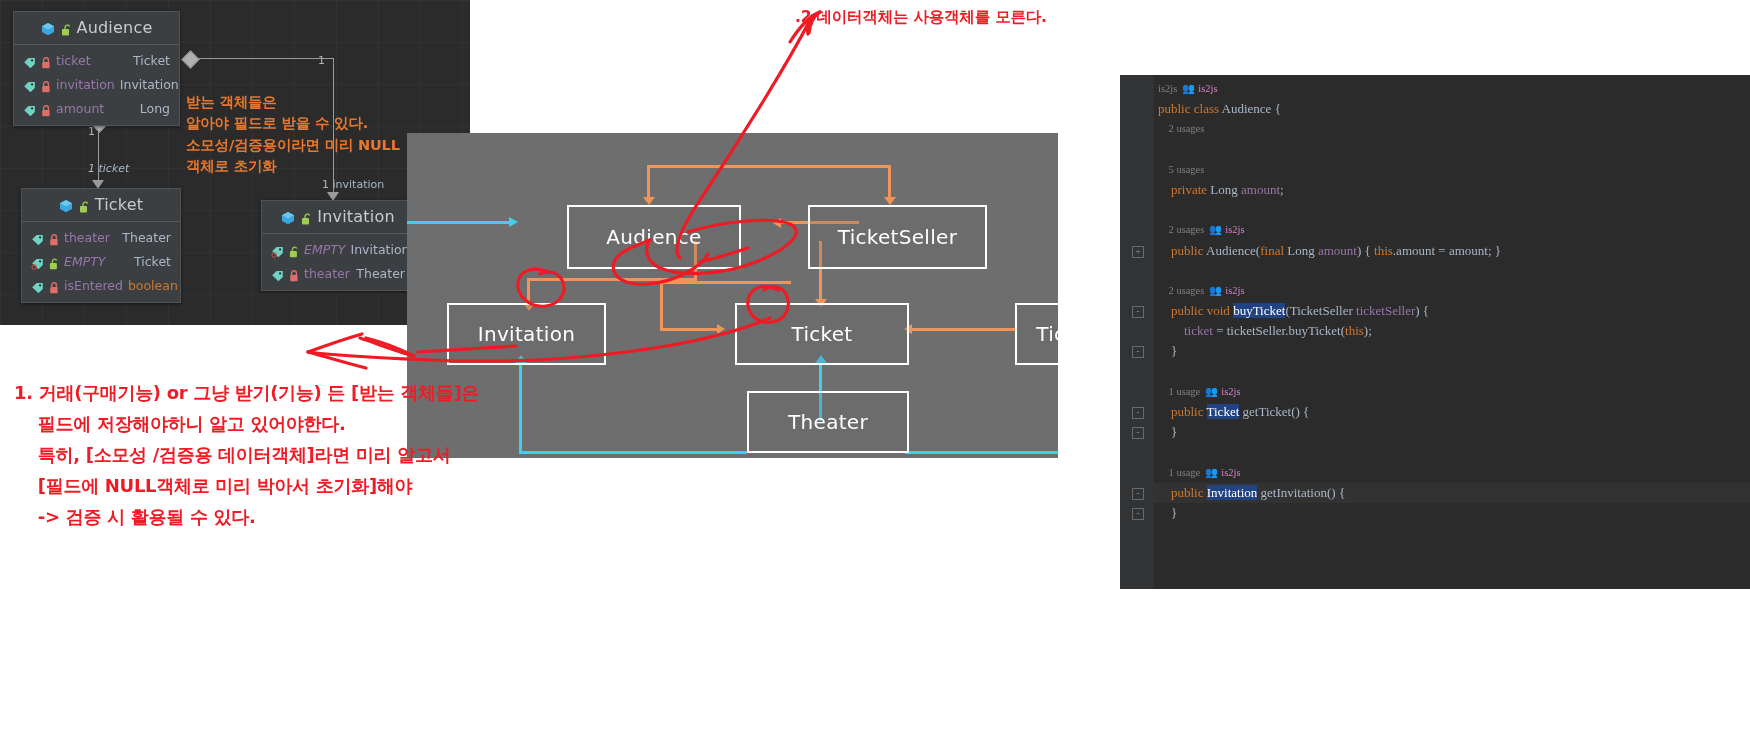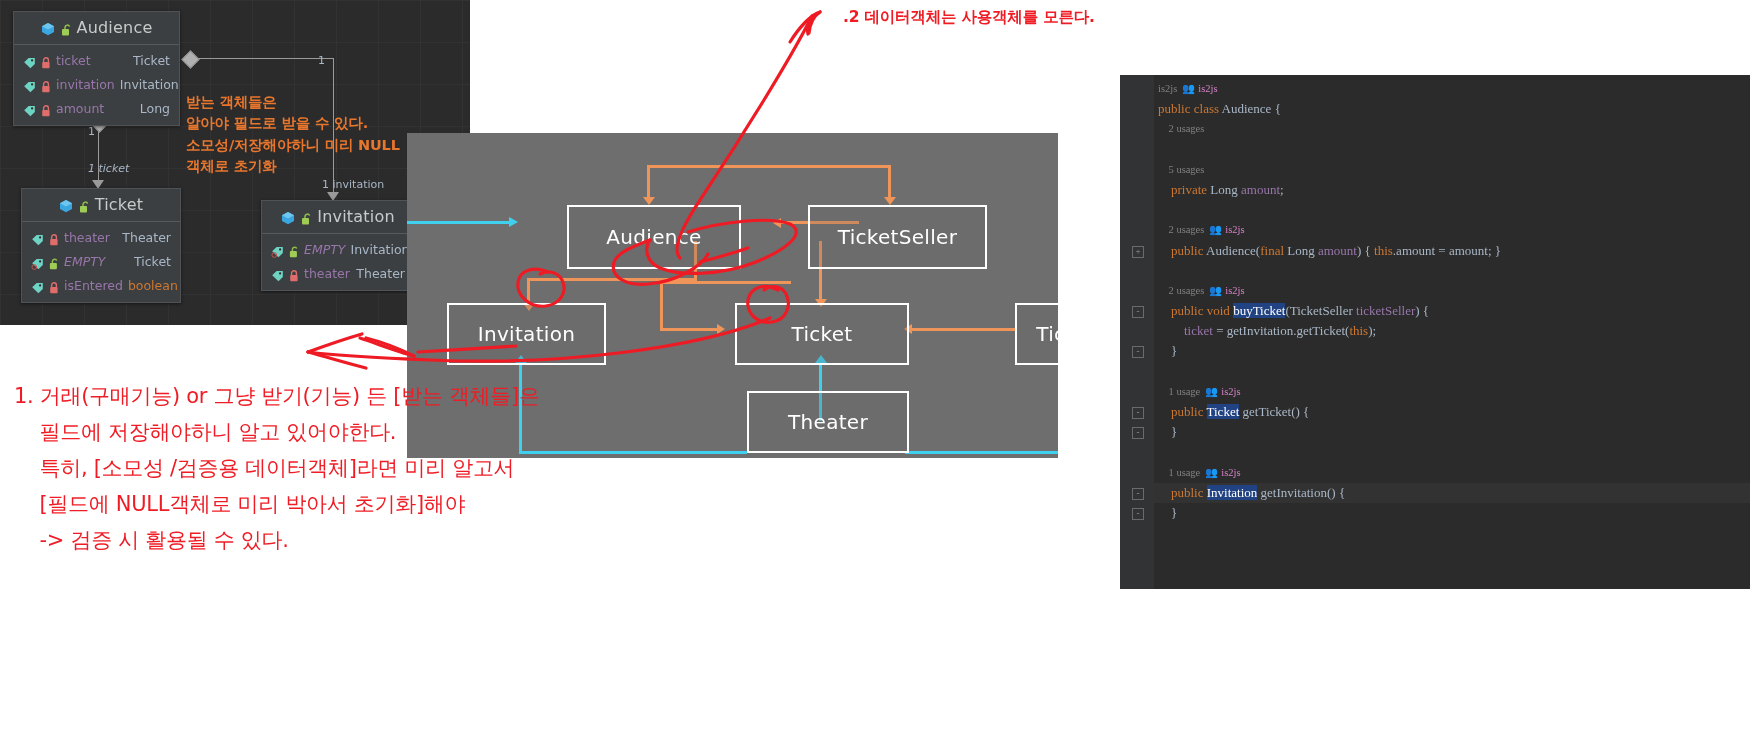--- a/index.html
+++ b/index.html
@@ -49,25 +49,25 @@
   .vbox{position:absolute;border:2px solid #ffffff;display:flex;
     align-items:center;justify-content:center;color:#fff;font-size:20px;
     letter-spacing:.3px;background:rgba(105,105,105,.25);}
   .oline{position:absolute;background:#f0955a;}
   .cline{position:absolute;background:#3fd0f0;}
 
   
   #ink{position:absolute;left:0;top:0;width:1750px;height:740px;
     pointer-events:none;}
 
-  #red-top{position:absolute;left:843px;top:7px;color:#ef1c25;
+  #red-top{position:absolute;left:795px;top:7px;color:#ef1c25;
     font-size:15.5px;font-weight:bold;white-space:nowrap;letter-spacing:-.2px;}
 
   #red-note{position:absolute;left:14px;top:378px;color:#ef1c25;
-    font-size:21px;font-weight:normal;line-height:1.72;white-space:pre;
+    font-size:18px;font-weight:bold;line-height:1.72;white-space:pre;
     letter-spacing:-.3px;}
 
   
   #ide{position:absolute;left:1120px;top:75px;width:681px;height:514px;
     background:#2b2b2b;font-family:Liberation Serif, serif;
     font-size:13px;overflow:hidden;}
   #ide-gutter{position:absolute;left:0;top:0;width:34px;height:553px;background:#313335;}
   #ide-code{position:absolute;left:34px;top:0;right:0;padding:4px 0 0 0;}
   .cl{height:20.2px;line-height:20.2px;white-space:pre;padding-left:4px;}
   .hint{color:#808080;font-size:10.5px;height:20.2px;line-height:20.2px;
@@ -293,21 +293,21 @@
         </span>
         <span class="uml-name">theater</span>
         <span class="uml-type">Theater</span>
       </div>
     </div>
   </div>
 </div>
 
 <div id="orange-note">받는 객체들은
 알아야 필드로 받을 수 있다.
-소모성/저장해야하니 미리 NULL
+소모성/검증용이라면 미리 NULL
 객체로 초기화</div>
 
 <div id="video">
   <div id="video-inner">
 
     <div class="oline" style="left:240px;top:32px;width:244px;height:3px;"></div>
     <div class="oline" style="left:240px;top:32px;width:3px;height:36px;"></div>
     <div class="oline" style="left:481px;top:32px;width:3px;height:36px;"></div>
     <div style="position:absolute;left:236px;top:64px;width:0;height:0;border-left:6px solid transparent;border-right:6px solid transparent;border-top:8px solid #f0955a;"></div>
     <div style="position:absolute;left:477px;top:64px;width:0;height:0;border-left:6px solid transparent;border-right:6px solid transparent;border-top:8px solid #f0955a;"></div>
@@ -398,21 +398,21 @@
       <div class="hint"><span>    2 usages</span></div>
       <div class="cl">&nbsp;</div>
       <div class="hint"><span>    5 usages</span></div>
       <div class="cl" style="position: relative;"><span style="color: rgb(77, 77, 77);">    </span><span class="kw">private </span><span class="cls">Long </span><span class="fld">amount</span><span class="st">;</span></div>
       <div class="cl">&nbsp;</div>
       <div class="hint"><span>    2 usages  </span><span class="author">👥 </span><span class="author">is2js</span></div>
       <div class="cl" style="position: relative;"><span class="fold" style="top: 5px; left: -22px;">+</span><span style="color: rgb(77, 77, 77);">    </span><span class="kw">public </span><span class="cls">Audience</span><span class="st">(</span><span class="kw">final </span><span class="cls">Long </span><span class="fld">amount</span><span class="st">)</span><span class="st"> { </span><span class="kw">this</span><span class="st">.amount = amount; }</span></div>
       <div class="cl">&nbsp;</div>
       <div class="hint"><span>    2 usages  </span><span class="author">👥 </span><span class="author">is2js</span></div>
       <div class="cl" style="position: relative;"><span class="fold" style="top: 5px; left: -22px;">-</span><span style="color: rgb(77, 77, 77);">    </span><span class="kw">public </span><span class="kw">void </span><span class="sel">buyTicket</span><span class="st">(</span><span class="cls">TicketSeller </span><span class="fld">ticketSeller</span><span class="st">) </span><span class="brace">{</span></div>
-      <div class="cl" style="position: relative;"><span style="color: rgb(77, 77, 77);">        </span><span class="fld">ticket </span><span class="st">= </span><span class="st">getInvitation.getTicket(</span><span class="kw">this</span><span class="st">);</span></div>
+      <div class="cl" style="position: relative;"><span style="color: rgb(77, 77, 77);">        </span><span class="fld">ticket </span><span class="st">= </span><span class="st">ticketSeller.buyTicket(</span><span class="kw">this</span><span class="st">);</span></div>
       <div class="cl" style="position: relative;"><span class="fold" style="top: 5px; left: -22px;">-</span><span style="color: rgb(77, 77, 77);">    </span><span class="brace">}</span></div>
       <div class="cl">&nbsp;</div>
       <div class="hint"><span>    1 usage  </span><span class="author">👥 </span><span class="author">is2js</span></div>
       <div class="cl" style="position: relative;"><span class="fold" style="top: 5px; left: -22px;">-</span><span style="color: rgb(77, 77, 77);">    </span><span class="kw">public </span><span class="sel">Ticket</span><span class="cls"> getTicket</span><span class="st">() </span><span class="brace">{</span></div>
       <div class="cl" style="position: relative;"><span class="fold" style="top: 5px; left: -22px;">-</span><span style="color: rgb(77, 77, 77);">    </span><span class="brace">}</span></div>
       <div class="cl">&nbsp;</div>
       <div class="hint"><span>    1 usage  </span><span class="author">👥 </span><span class="author">is2js</span></div>
       <div class="cl hl-row" style="position: relative;"><span class="fold" style="top: 5px; left: -22px;">-</span><span style="color: rgb(77, 77, 77);">    </span><span class="kw">public </span><span class="sel">Invitation</span><span class="cls"> getInvitation</span><span class="st">() </span><span class="brace">{</span></div>
       <div class="cl" style="position: relative;"><span class="fold" style="top: 5px; left: -22px;">-</span><span style="color: rgb(77, 77, 77);">    </span><span class="brace">}</span></div>
     </div>

